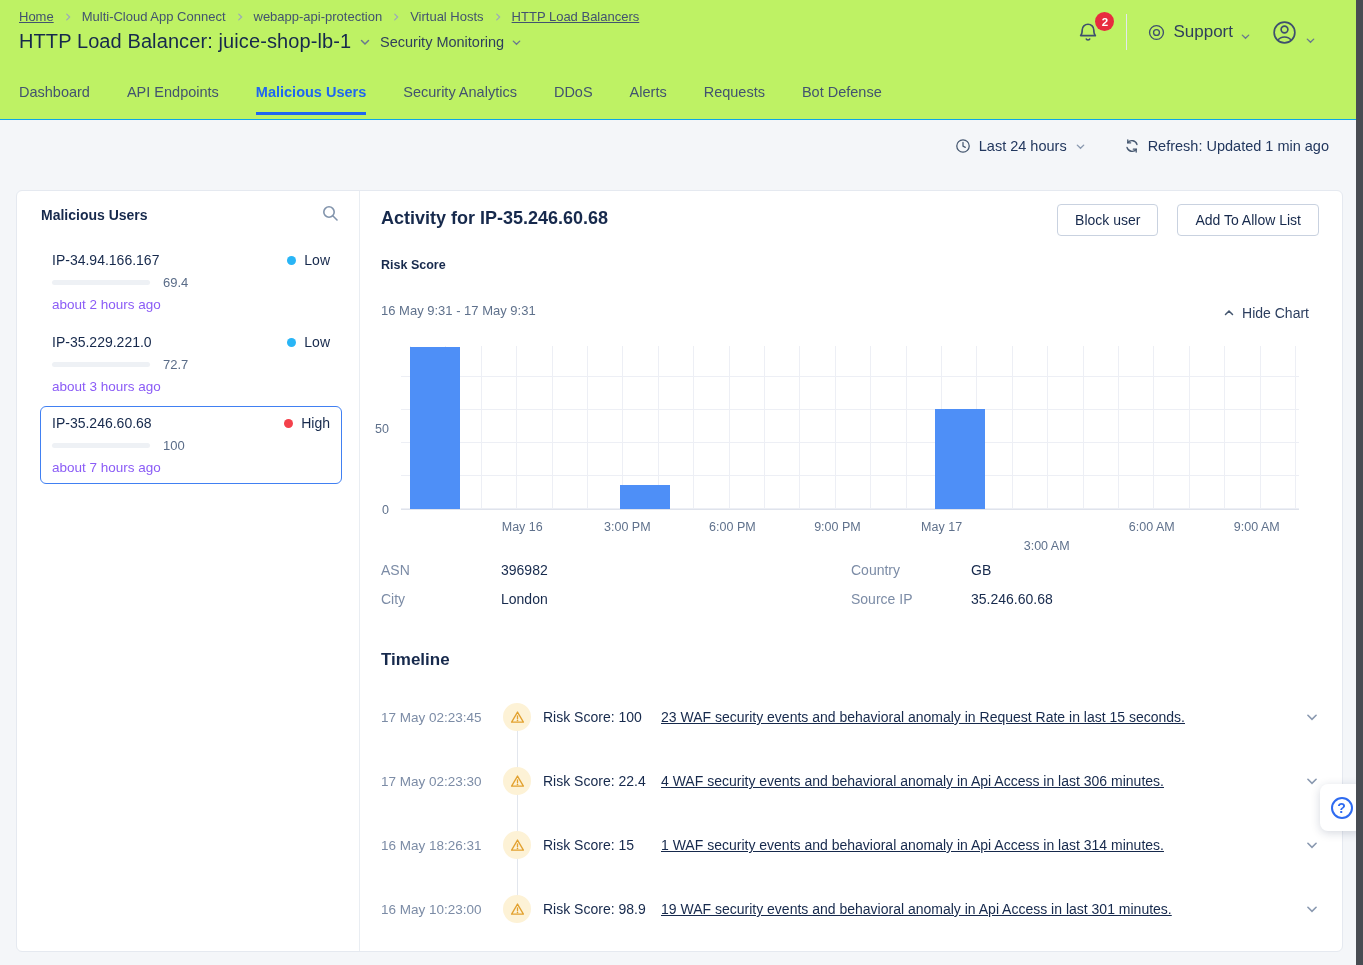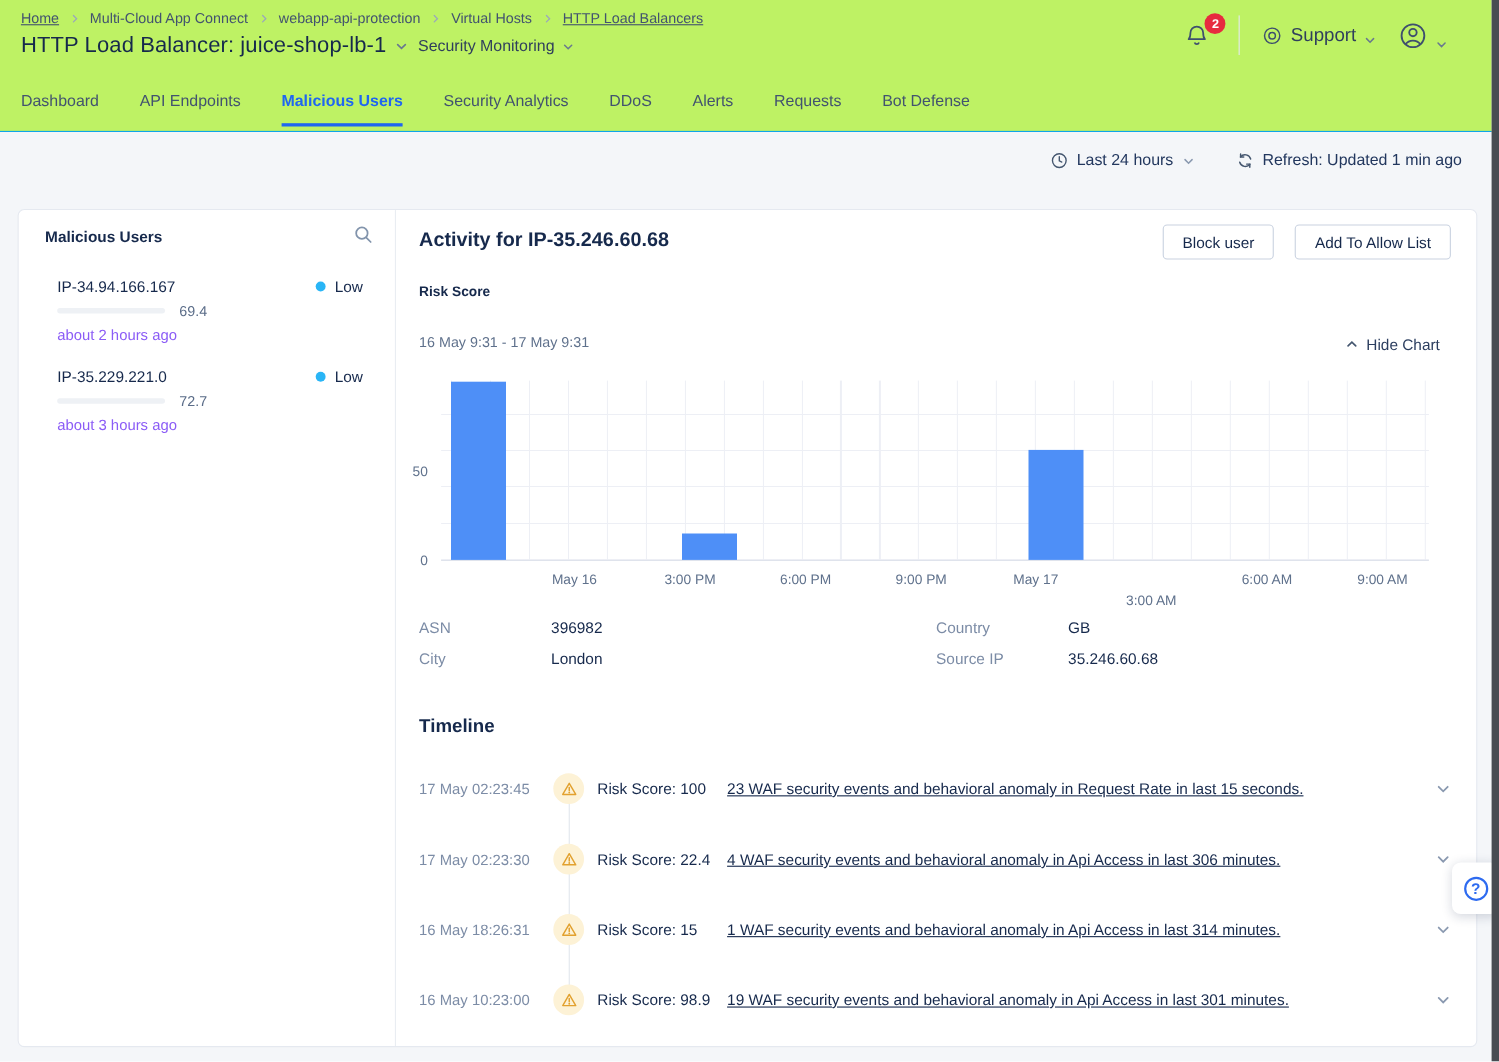--- a/index.html
+++ b/index.html
@@ -233,20 +233,34 @@
             <span>Low</span>
           </span>
       </div>
       <div class="ui-row2">
         <span class="track"><span class="fill" style="width: 72.7%;"></span></span>
         <span class="ui-score">72.7</span>
       </div>
       <div class="ui-time">about 3 hours ago</div>
     </div>
 
+    <div class="user-item selected" style="top:215px">
+      <div class="ui-row1">
+        <span class="ui-name">IP-35.246.60.68</span>
+        <span class="ui-level">
+            <span class="dot" style="background: rgb(244, 65, 75);"></span>
+            <span>High</span>
+          </span>
+      </div>
+      <div class="ui-row2">
+        <span class="track"><span class="fill" style="width: 100%;"></span></span>
+        <span class="ui-score">100</span>
+      </div>
+      <div class="ui-time">about 7 hours ago</div>
+    </div>
   </aside>
 
   <section class="main">
     <h2 class="act-title">Activity for IP-35.246.60.68</h2>
     <div class="act-buttons">
       <button class="btn">Block user</button>
       <button class="btn">Add To Allow List</button>
     </div>
 
     <div class="risk-label">Risk Score</div>

